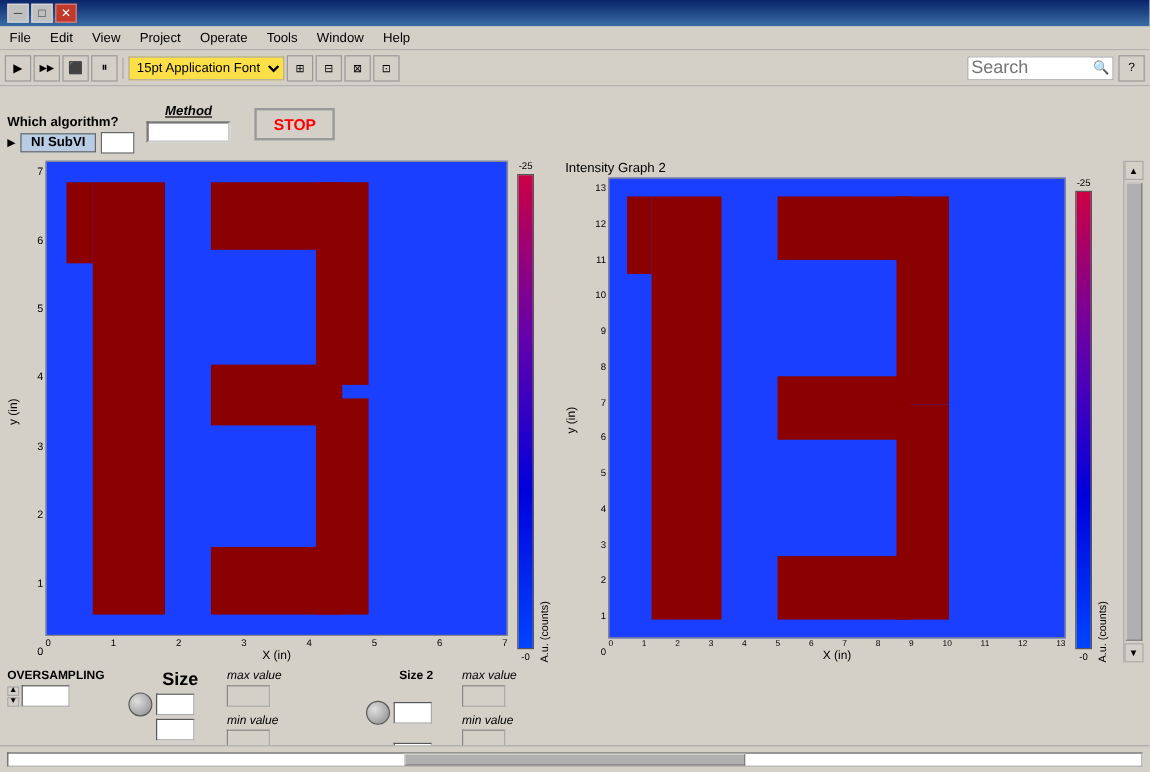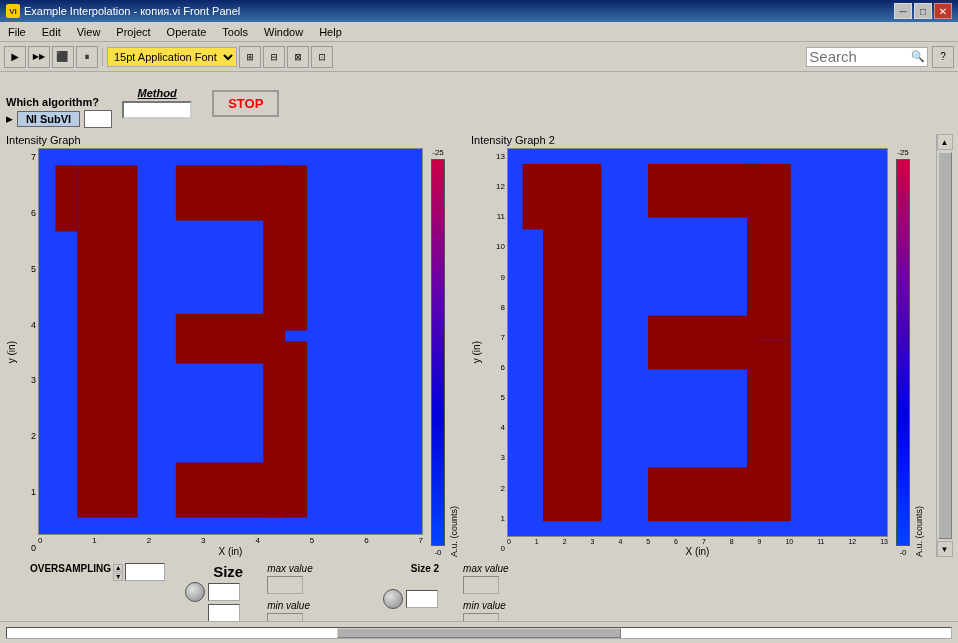--- a/index.html
+++ b/index.html
@@ -218,23 +218,22 @@
     }
     
     .bottom-row {
       display: flex;
       gap: 20px;
       align-items: flex-start;
       padding: 2px 0;
     }
     .oversamp-box {
       display: flex;
-      flex-direction: row;
+      flex-direction: column;
       gap: 2px;
-      margin-left: 24px;
     }
     .oversamp-label {
       font-size: 10px;
       font-weight: bold;
     }
     .oversamp-val {
       background: white;
       border: 1px solid #aaa;
       width: 40px;
       height: 18px;
@@ -329,26 +328,20 @@
       font-size: 10px;
       white-space: nowrap;
       text-align: center;
       margin-right: 2px;
     }
   </style>
 </head>
 <body>
 
 <div class="title-bar">
-  <div class="title-bar-left">
-    <div class="title-bar-icon">
-      <span>VI</span>
-    </div>
-    <span>Example Interpolation - копия.vi Front Panel</span>
-  </div>
   <div class="title-bar-controls">
     <button class="win-btn">─</button>
     <button class="win-btn">□</button>
     <button class="win-btn close">✕</button>
   </div>
 </div>
 
 <div class="menu-bar">
   <span class="menu-item">File</span>
   <span class="menu-item">Edit</span>
@@ -395,21 +388,20 @@
     <div class="method-box">
       <span class="method-label">Method</span>
       <input class="method-dropdown" type="text" style="">
     </div>
     <button class="stop-btn">STOP</button>
   </div>
 
   <div class="graphs-row">
 
     <div class="graph-container">
-      <span class="graph-title">Intensity Graph</span>
       <div style="display:flex;flex:1;gap:2px">
         <div style="display:flex;flex-direction:row;flex:1">
 
           <div style="display:flex;align-items:center;width:14px">
             <span class="graph-yaxislabel">y (in)</span>
           </div>
 
           <div class="graph-yaxis" style="min-width:18px">
             <span>7</span>
             <span>6</span>

